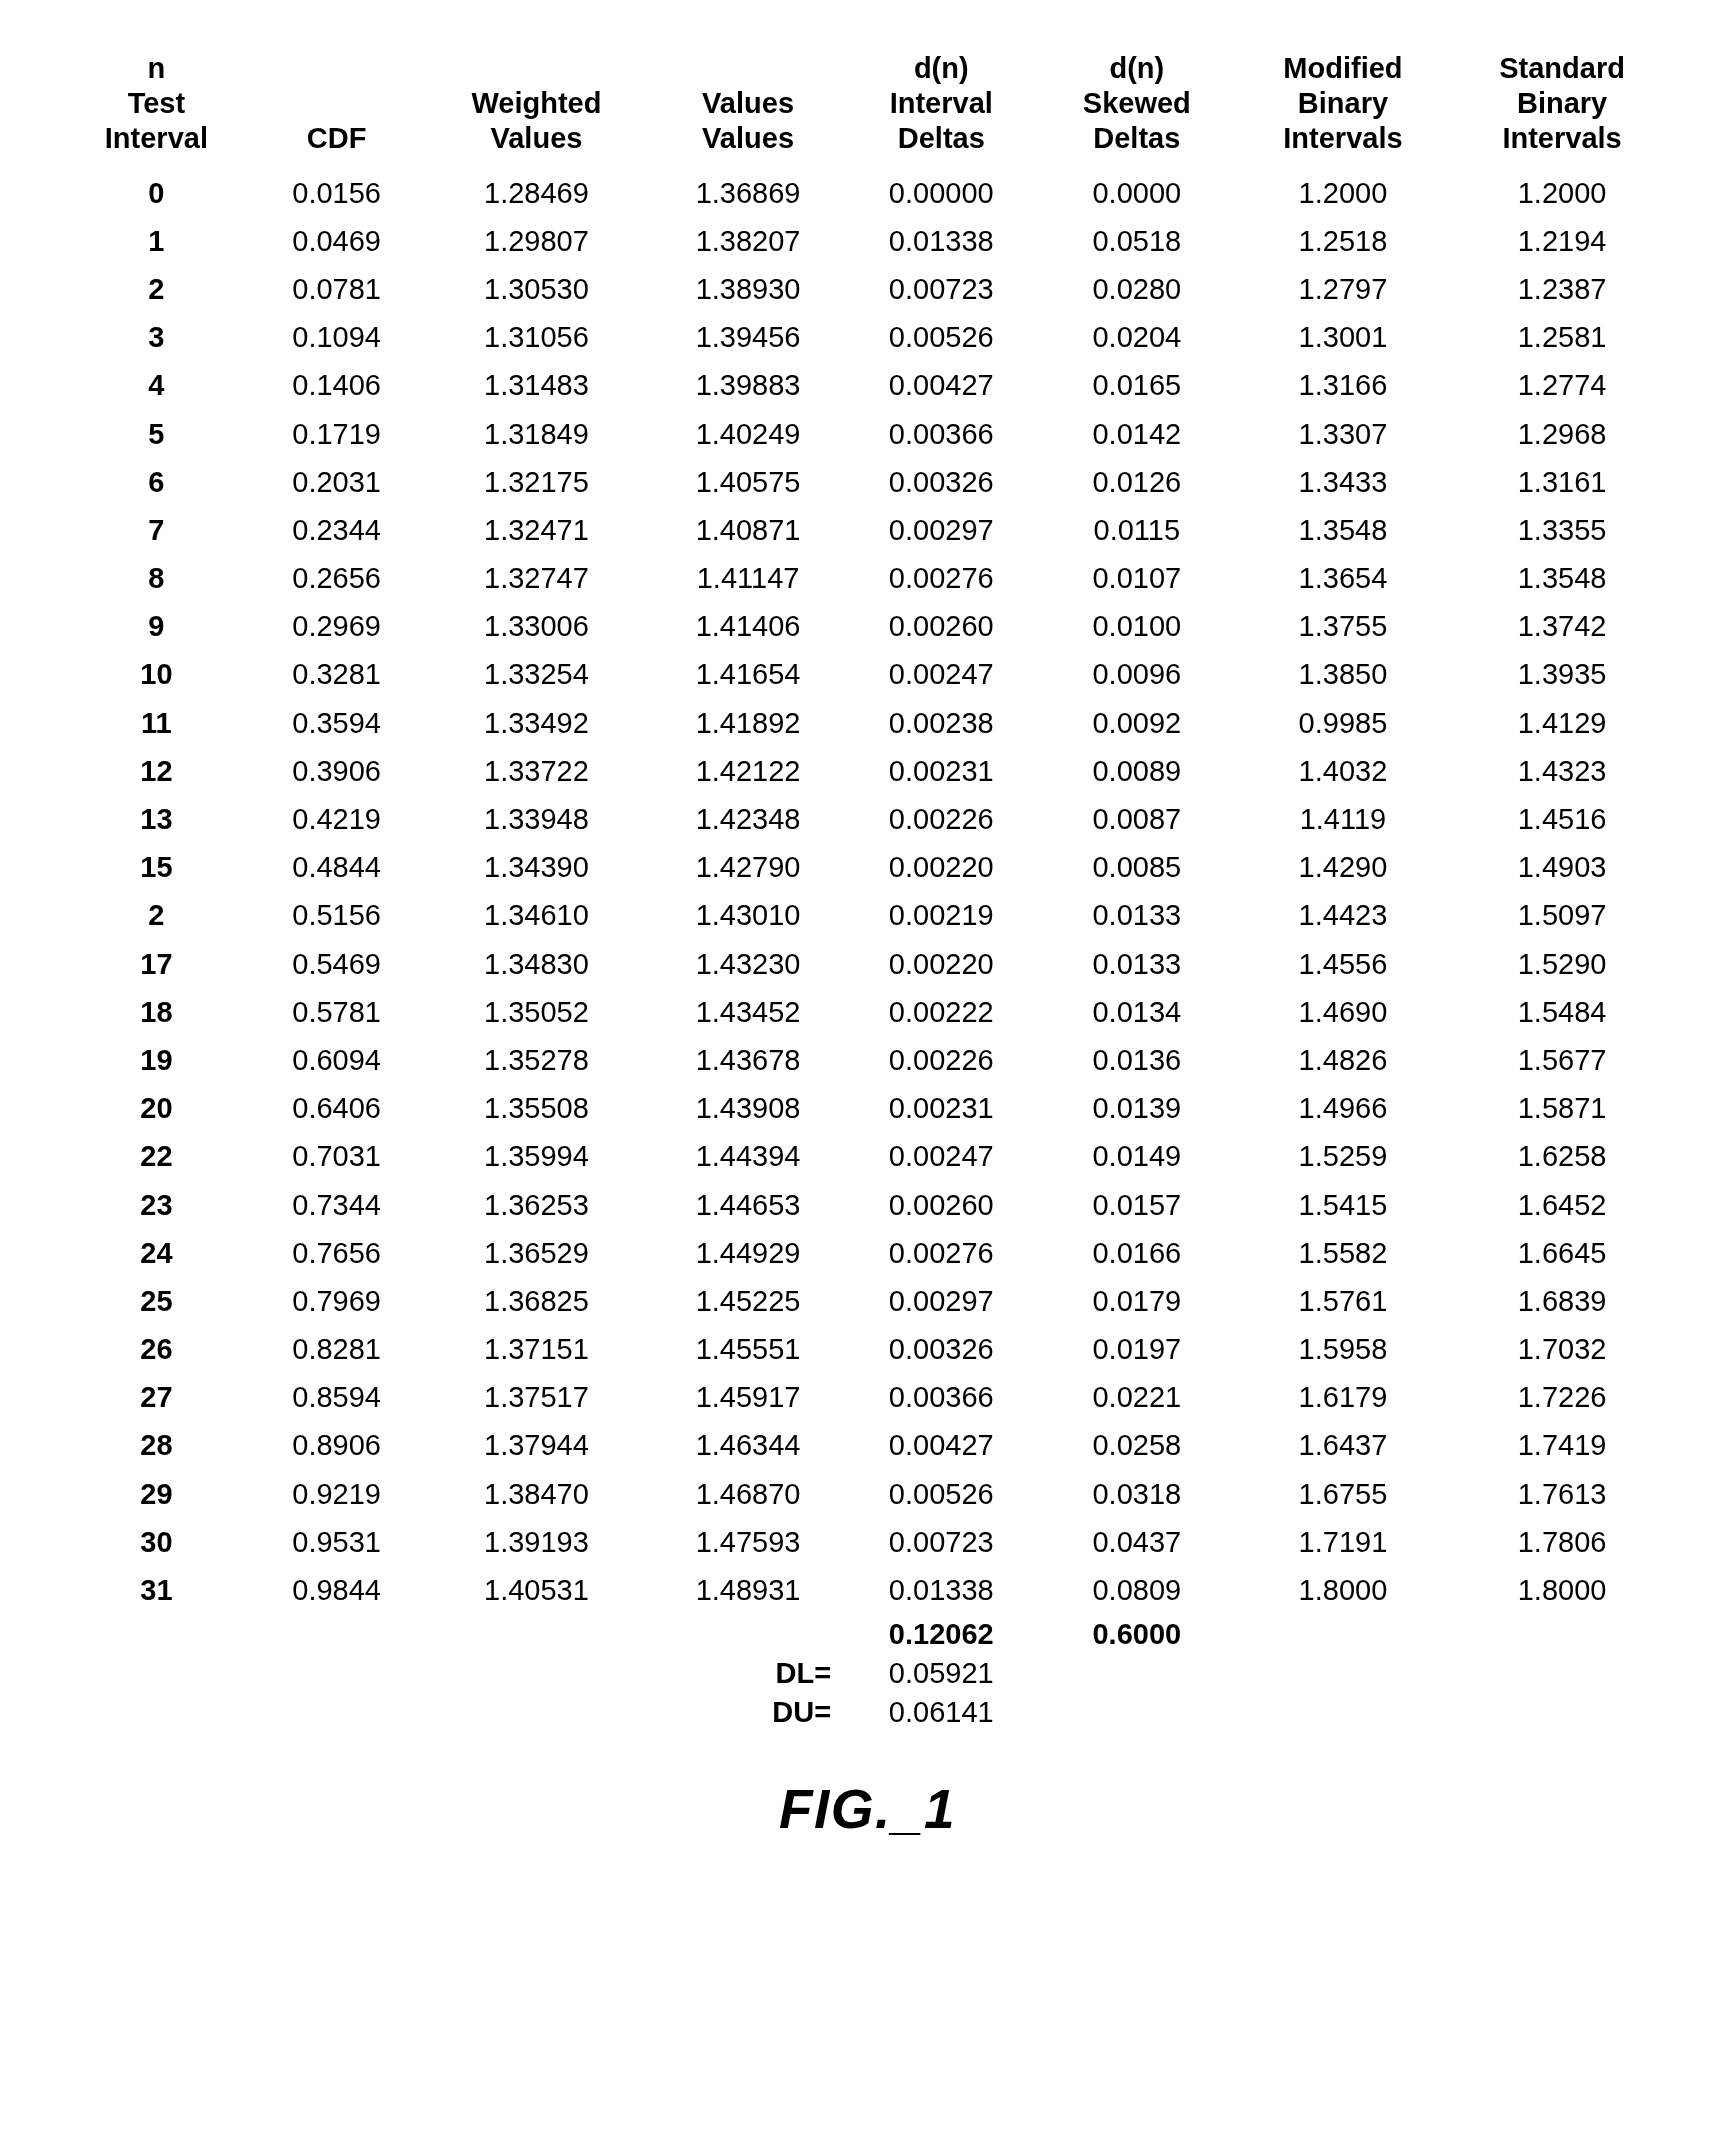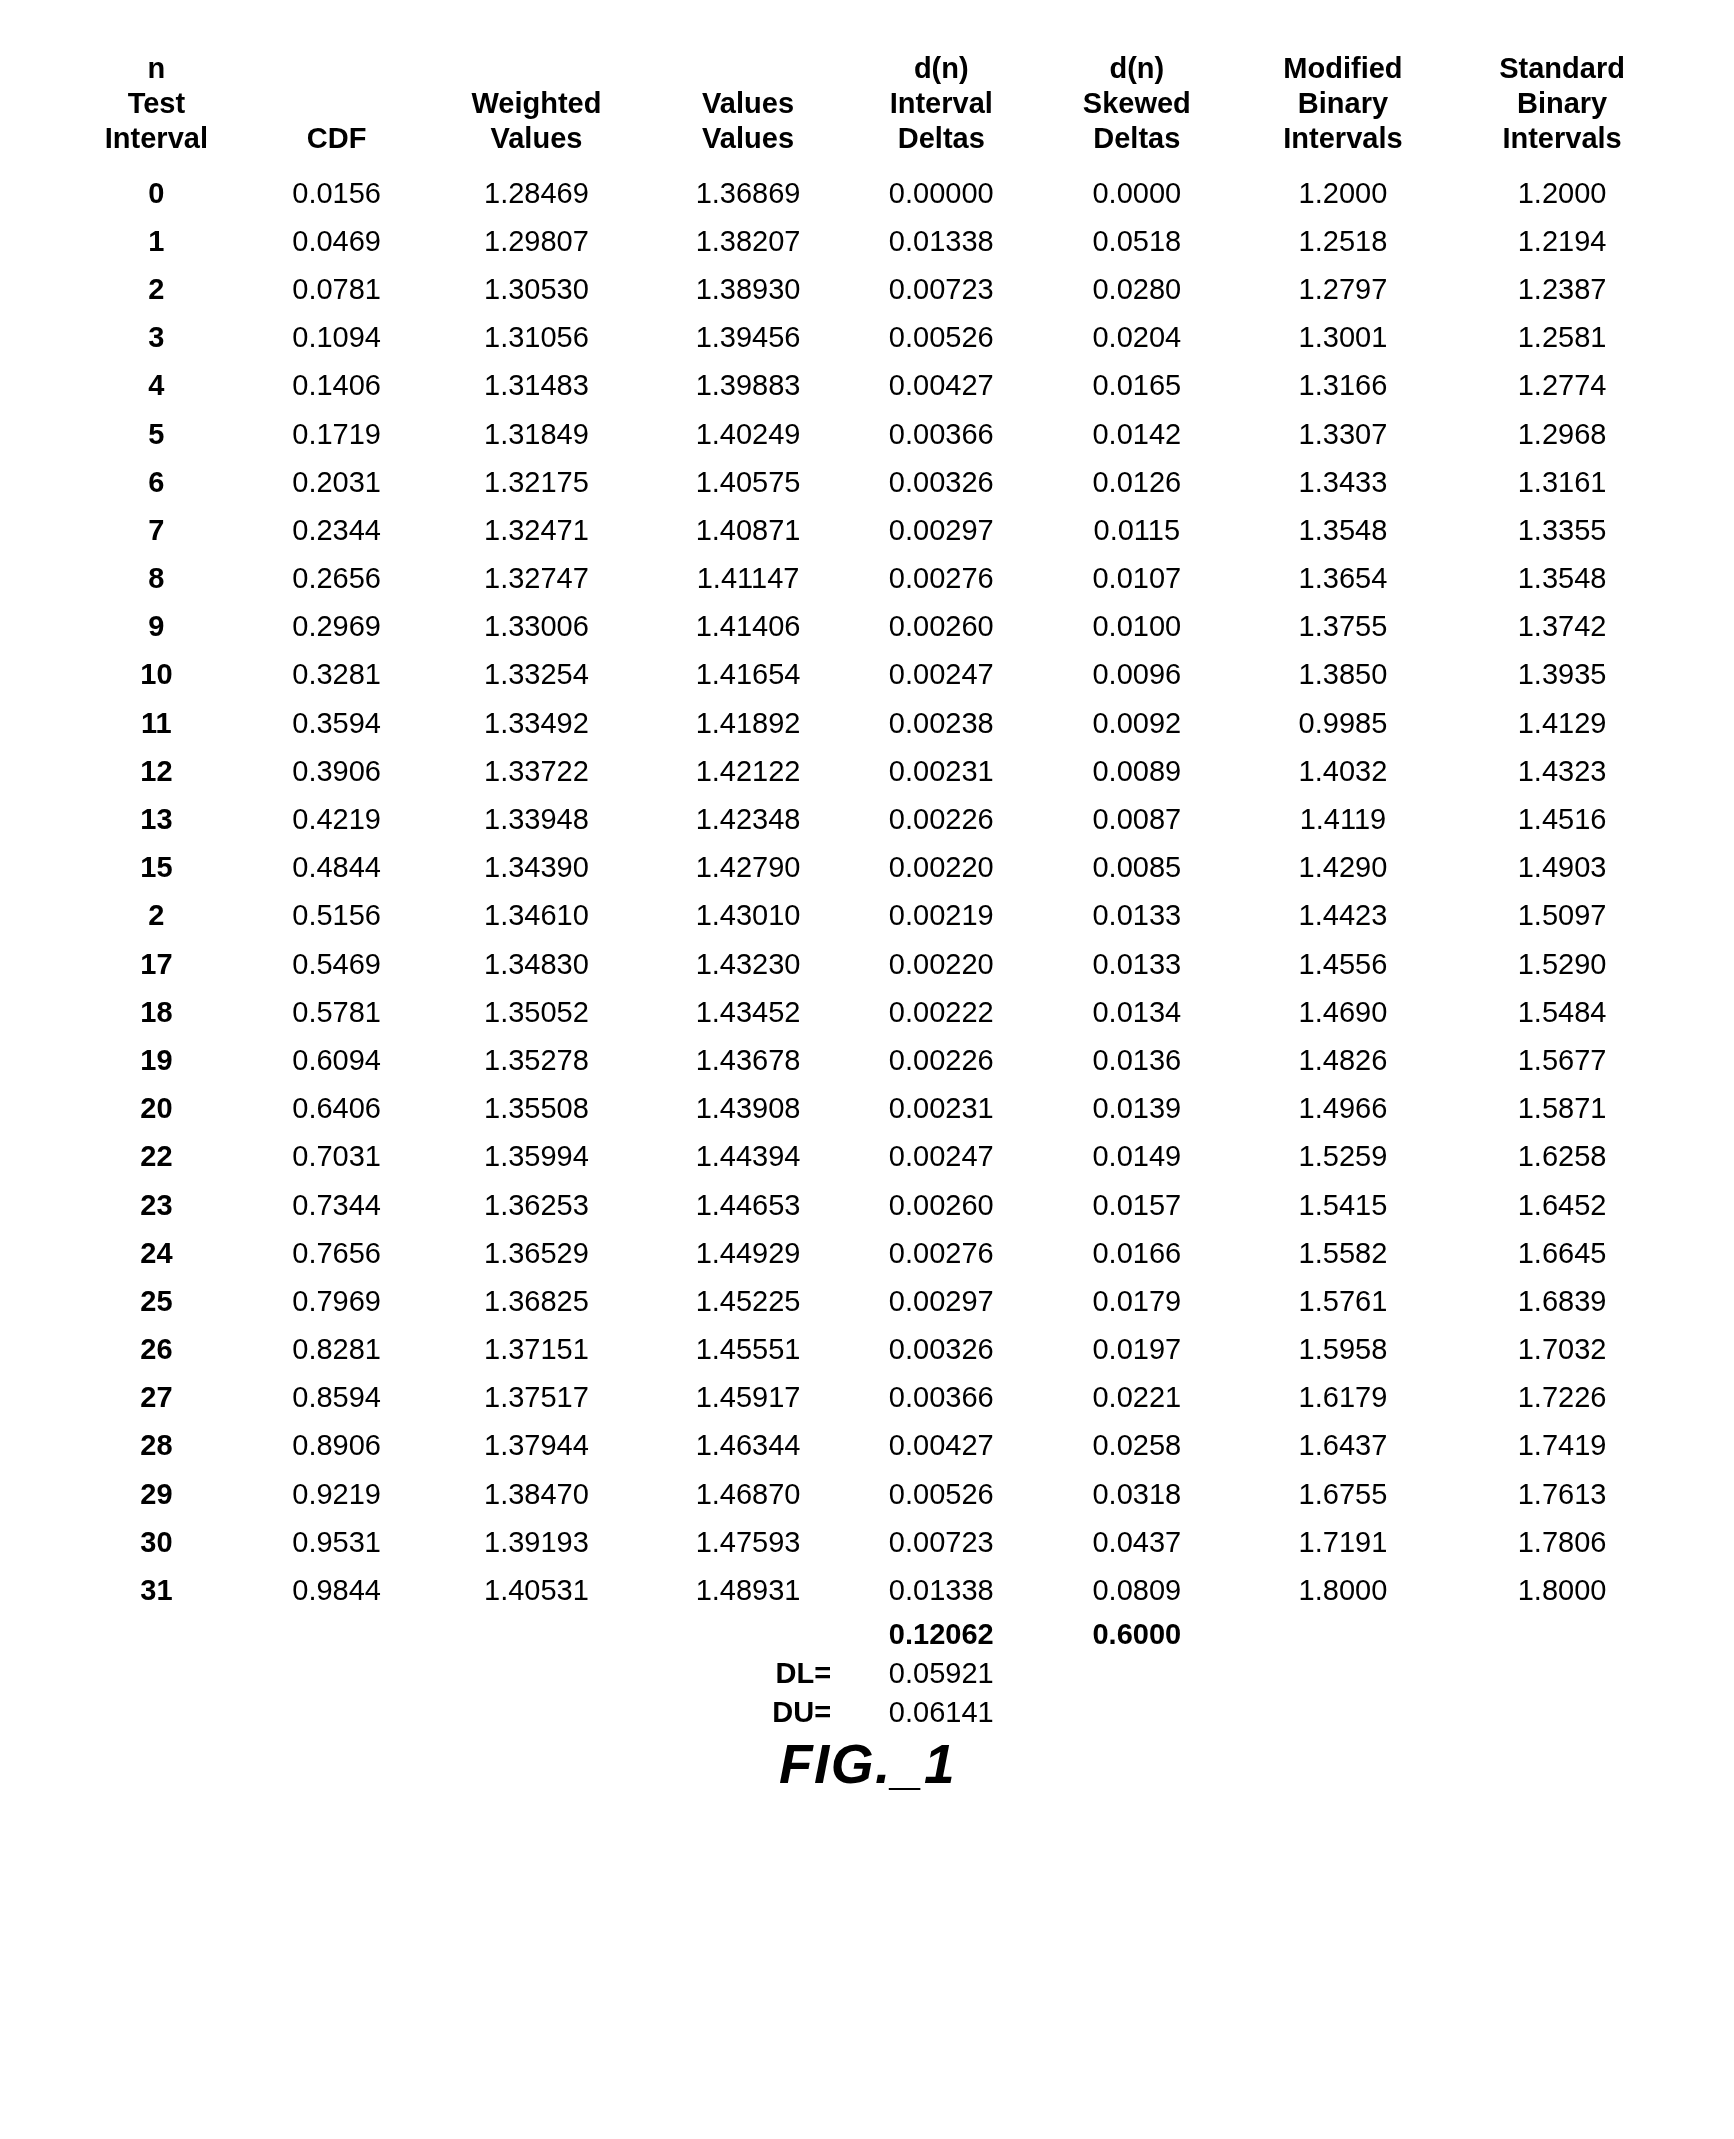--- a/index.html
+++ b/index.html
@@ -39,20 +39,21 @@
       font-weight: bold;
     }
     .dl-row td, .du-row td {
       padding: 3px 13.6px;
     }
     .fig-label {
       text-align: center;
       font-size: 55px;
       font-weight: bold;
       font-style: italic;
+      margin-top: 45px;
       letter-spacing: 1.5px;
     }
   </style>
 </head>
 <body>
 
 <div class="page-container">
   <table>
     <thead>
       <tr>

